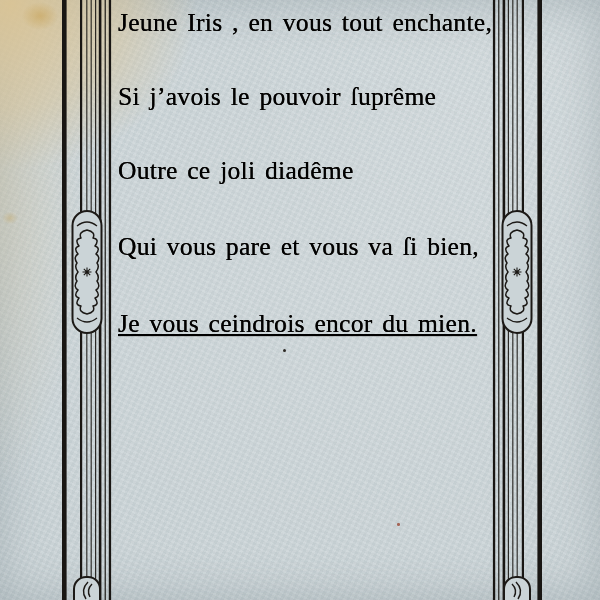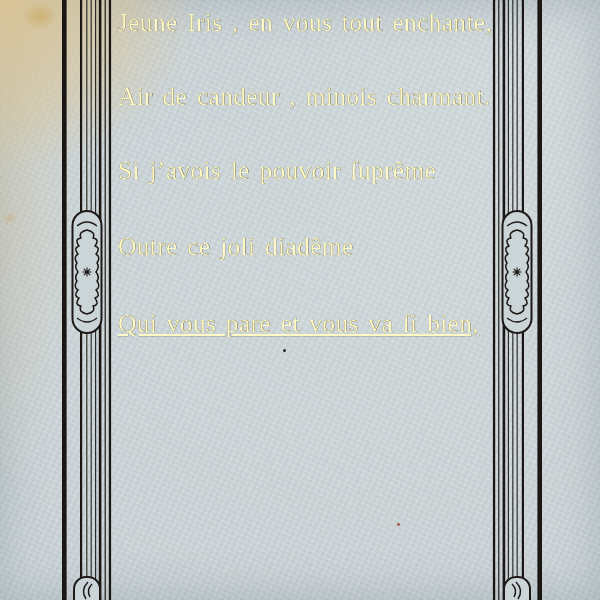--- a/index.html
+++ b/index.html
@@ -28,21 +28,21 @@
       radial-gradient(26px 20px at 40px 16px, rgba(198,160,82,0.55), rgba(198,160,82,0) 70%),
       radial-gradient(260px 230px at 10px 4px, rgba(219,196,148,0.92), rgba(219,196,148,0.45) 45%, rgba(219,196,148,0) 72%),
       radial-gradient(110px 420px at 0px 170px, rgba(212,199,164,0.42), rgba(212,199,164,0) 75%),
       radial-gradient(10px 8px at 10px 218px, rgba(190,160,90,0.5), rgba(190,160,90,0) 80%);
   }
   
   svg.frame{position:absolute;inset:0;}
   
   .verse{
     position:absolute;left:0;top:0;width:100%;height:100%;
-    color:#fef9c3;
+    color:#000000;
   }
   .verse .line{
     position:absolute;
     left:118px;
     margin:0;
     font-size:25.5px;
     letter-spacing:0.3px;
     word-spacing:3px;
     white-space:nowrap;
     text-shadow:0 0 0.6px rgba(35,30,25,0.85), 0.3px 0.3px 0.4px rgba(35,30,25,0.55);
@@ -128,22 +128,22 @@
       </g>
       <g>
         <rect x="74" y="577" width="26" height="40" rx="12" fill="#cbd4d7" stroke="#1c1916" stroke-width="2"></rect>
         <path d="M88,582 q-8,8 -2,17 M92,584 q-6,6 -2,13" fill="none" stroke="#1c1916" stroke-width="1.4"></path>
       </g>
     </g>
   </svg>
 
   <div class="verse">
     <p class="line">Jeune Iris , en vous tout enchante,</p>
-    <p class="line">Air de candeur , minois charmant.</p>
     <p class="line">Si j’avois le pouvoir ſuprême</p>
     <p class="line">Outre ce joli diadême</p>
     <p class="line">Qui vous pare et vous va ſi bien,</p>
+    <p class="line">Je vous ceindrois encor du mien.</p>
   </div>
 
   <div class="speck speck-a"></div>
   <div class="speck speck-b"></div>
 
 </div>
 
 </body></html>

